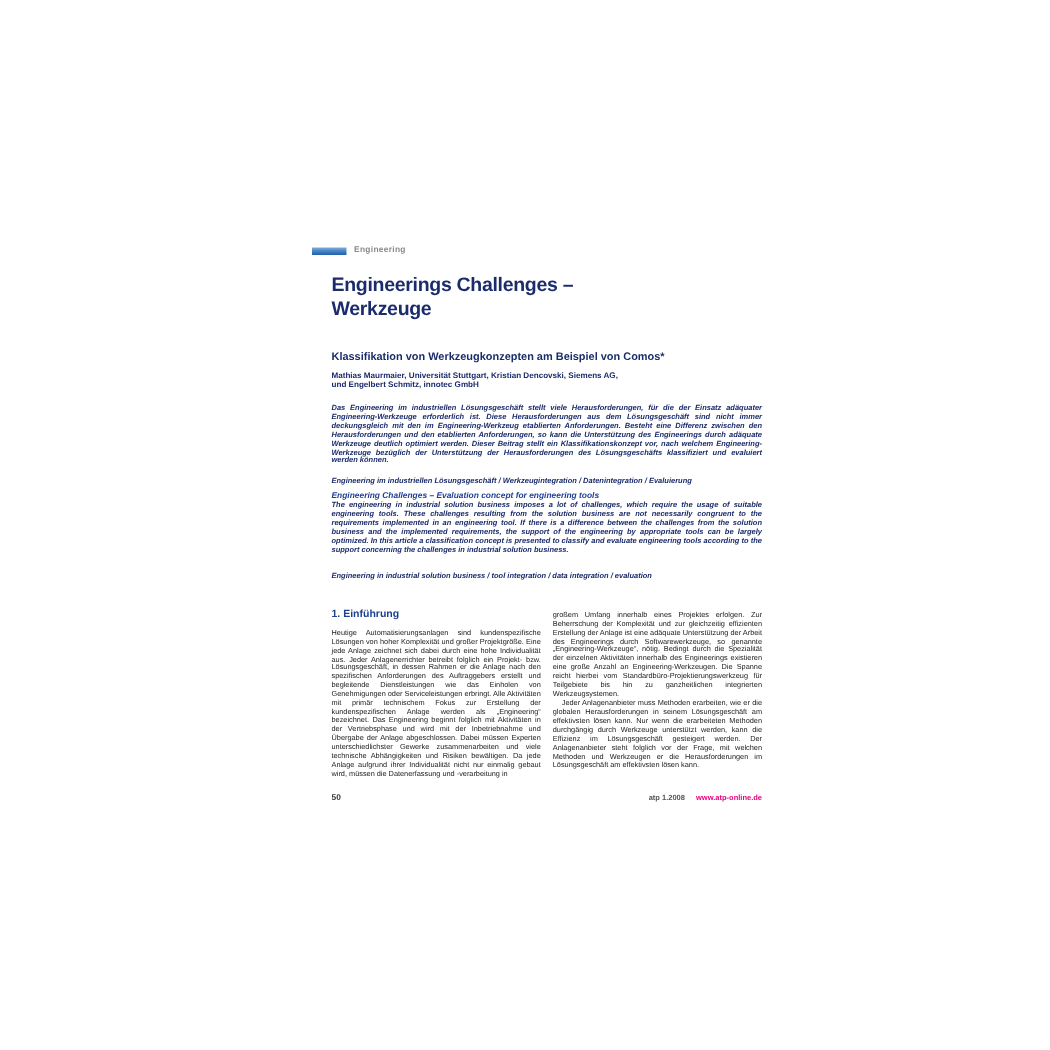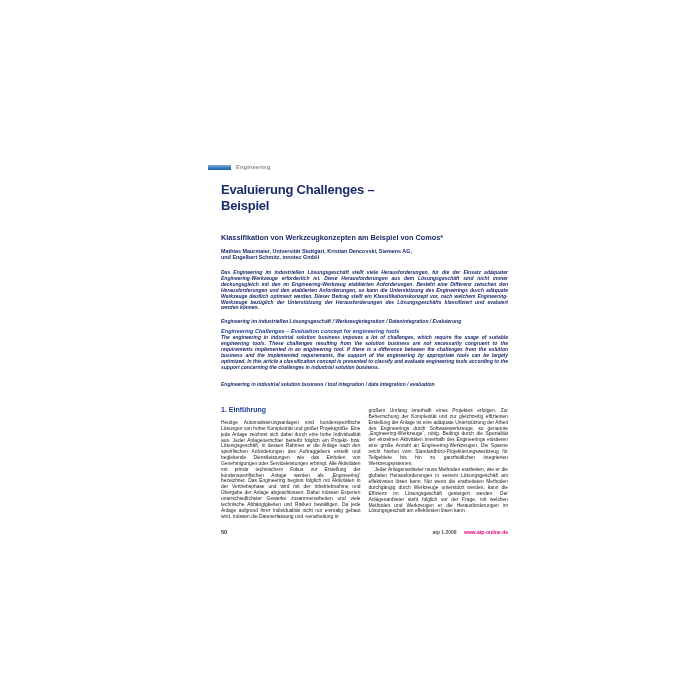--- a/index.html
+++ b/index.html
@@ -57,22 +57,22 @@
 <body>
 
 <div class="sheet">
 
   <div class="kicker">
     <span class="kicker-bar"></span>
     <span class="kicker-label">Engineering</span>
   </div>
 
   <h1 class="title">
-    <span>Evaluierung Challenges –</span>
-    <span>Beispiel</span>
+    <span>Engineerings Challenges –</span>
+    <span>Werkzeuge</span>
   </h1>
 
   <div class="subtitle">Klassifikation von Werkzeugkonzepten am Beispiel von Comos*</div>
 
   <div class="authors">
     <span>Mathias Maurmaier, Universität Stuttgart, Kristian Dencovski, Siemens AG,</span>
     <span>und Engelbert Schmitz, innotec GmbH</span>
   </div>
 
   <p class="abstract-de">Das Engineering im industriellen Lösungsgeschäft stellt viele Herausforderungen, für die der Einsatz adäquater Engineering-Werkzeuge erforderlich ist. Diese Herausforderungen aus dem Lösungsgeschäft sind nicht immer deckungsgleich mit den im Engineering-Werkzeug etablierten Anforderungen. Besteht eine Differenz zwischen den Herausforderungen und den etablierten Anforderungen, so kann die Unterstützung des Engineerings durch adäquate Werkzeuge deutlich optimiert werden. Dieser Beitrag stellt ein Klassifikationskonzept vor, nach welchem Engineering-Werkzeuge bezüglich der Unterstützung der Herausforderungen des Lösungsgeschäfts klassifiziert und evaluiert werden können.</p>

